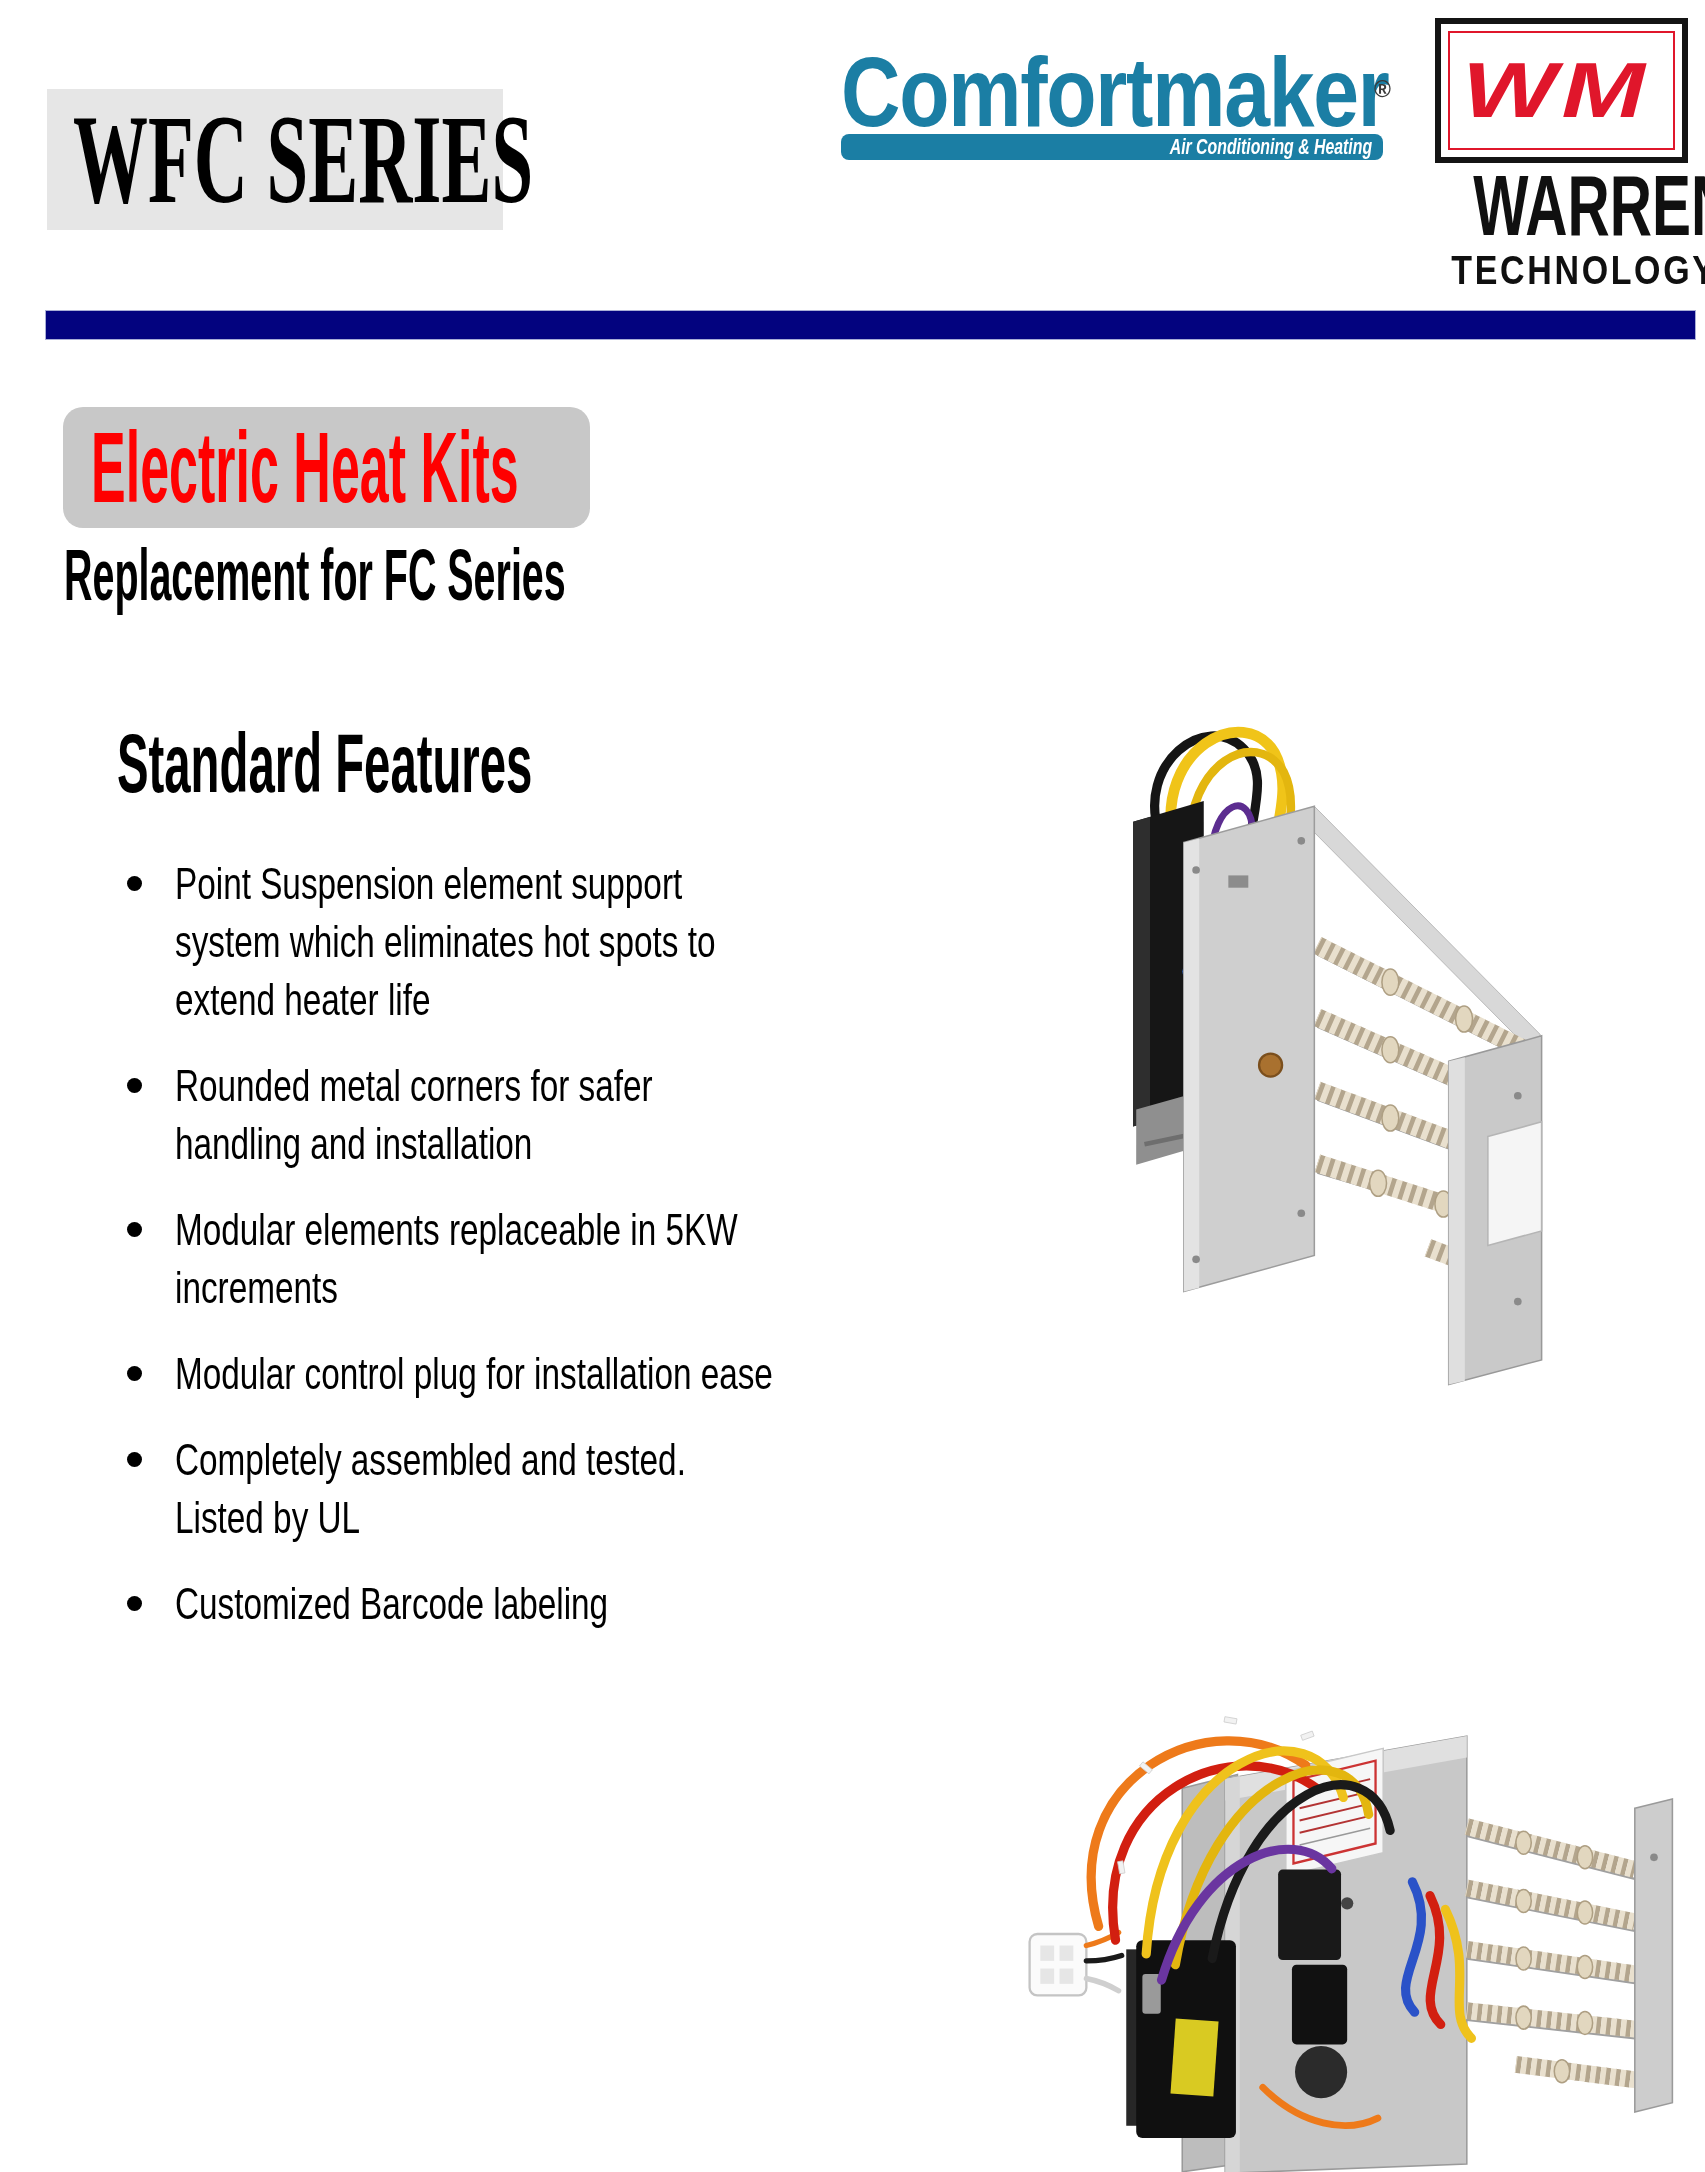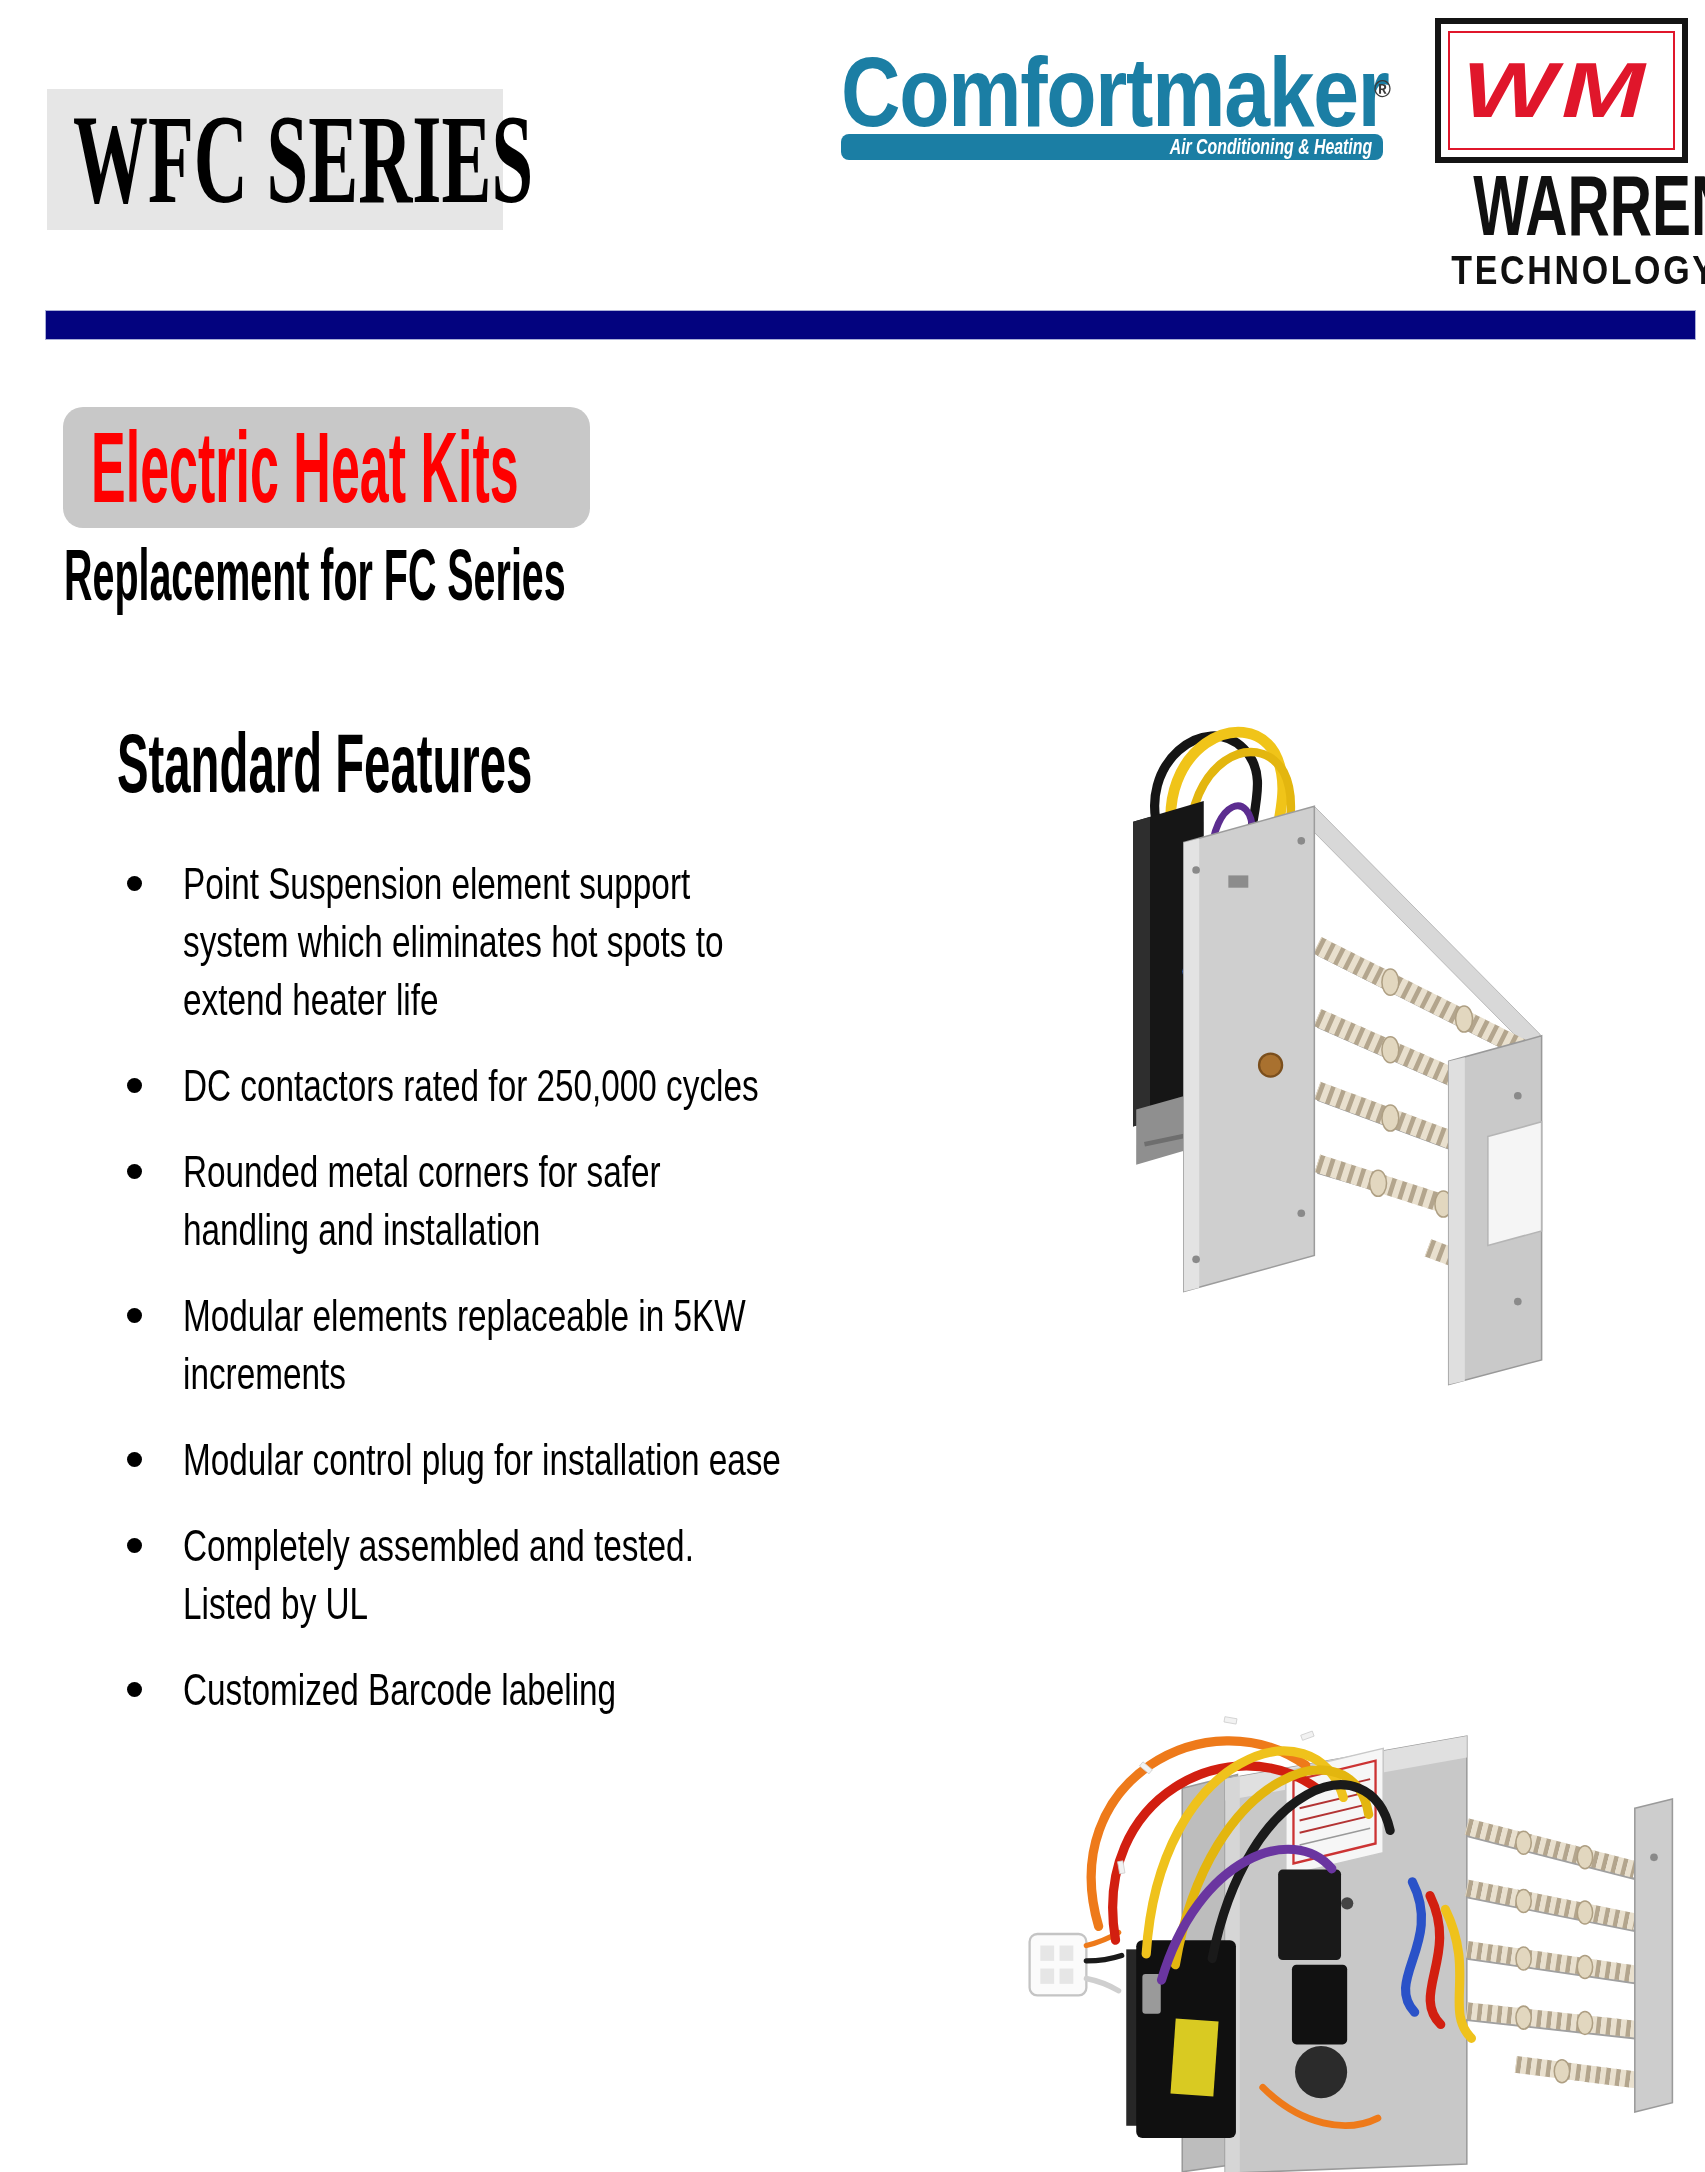--- a/index.html
+++ b/index.html
@@ -56,21 +56,21 @@
   }
   .ehk-box .cond { font-size:100px; font-weight:bold; color:#FF0000; transform:scaleX(0.52); }
   .subtitle { position:absolute; left:64px; top:533px; }
   .subtitle .cond { font-size:73px; font-weight:bold; transform:scaleX(0.54); }
 
   
   .features-heading { position:absolute; left:109px; top:708px; margin:8px;text-align:right; }
   .features-heading .cond { font-size:83px; font-weight:bold; transform:scaleX(0.57); }
 
   .features-list { position:absolute; left:123px; top:855px; width:844px; margin:0; padding:0; list-style:none; }
-  .feature { display:flex; margin:0 0 28px 0;gap:8px; }
+  .feature { display:flex; margin:0 0 28px 0; }
   .dot { flex:0 0 auto; width:15.4px; height:15.4px; border-radius:50%; background:#000; margin:21px 33px 0 3.8px; }
   .ftext { font-size:45px; line-height:58px; color:#000; transform:scaleX(0.74); transform-origin:left top; white-space:nowrap; }
 
   
   .photo { position:absolute; }
   .photo svg { display:block; width:100%; height:100%; }
   .photo-top { left:1113px; top:718px; width:438px; height:668px; }
   .photo-bottom { left:1025px; top:1673px; width:652px; height:499px; }
 </style>
 </head>
@@ -111,24 +111,20 @@
     <span class="cond">Replacement for FC Series</span>
   </div>
 
   <h2 class="features-heading">
     <span class="cond">Standard Features</span>
   </h2>
   <ul class="features-list">
       <li class="feature">
         <span class="dot"></span>
         <div class="ftext">Point Suspension element support<br>system which eliminates hot spots to<br>extend heater life</div>
-      </li>
-      <li class="feature">
-        <span class="dot"></span>
-        <div class="ftext">DC contactors rated for 250,000 cycles</div>
       </li>
       <li class="feature">
         <span class="dot"></span>
         <div class="ftext">Rounded metal corners for safer<br>handling and installation</div>
       </li>
       <li class="feature">
         <span class="dot"></span>
         <div class="ftext">Modular elements replaceable in 5KW<br>increments</div>
       </li>
       <li class="feature">

